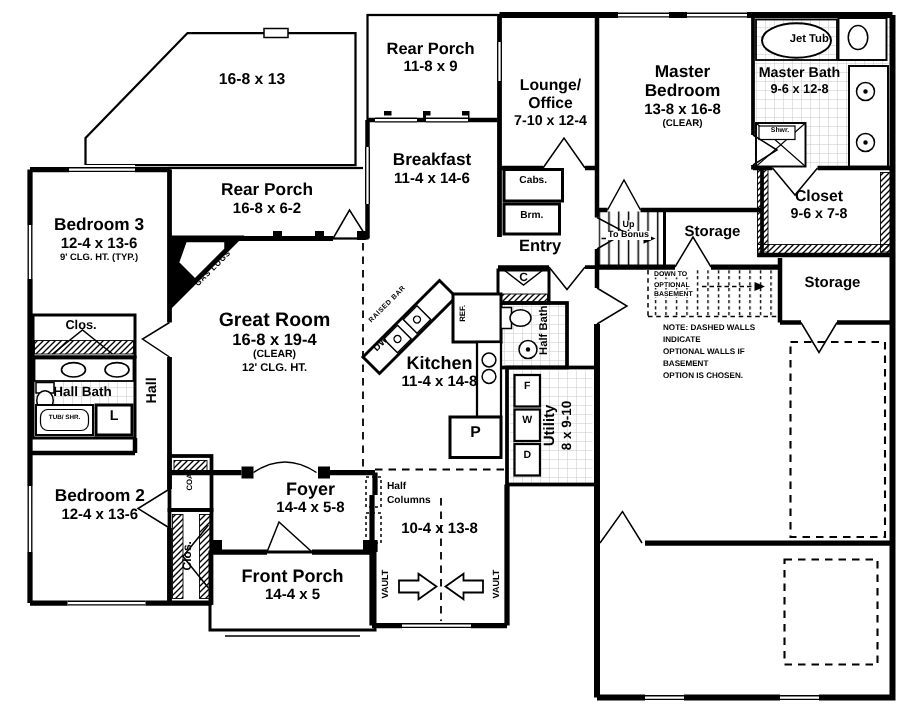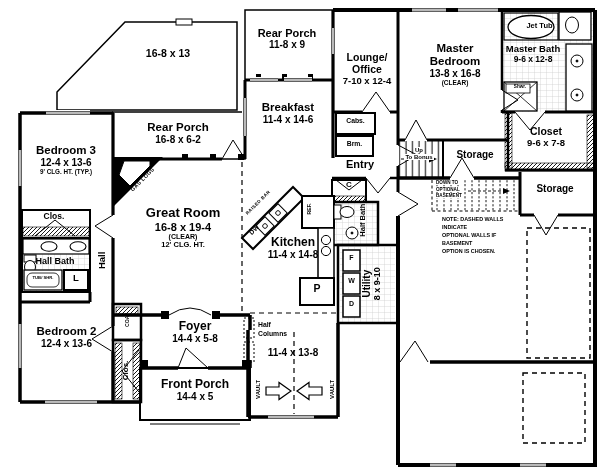--- a/index.html
+++ b/index.html
@@ -374,34 +374,34 @@
 <div class="lbl" style="left:20px;top:325px;width:93px;">
   <div style="font-size:11.5px;">Bedroom 2</div>
   <div style="font-size:10px;">12-4 x 13-6</div>
 </div>
 <div class="lbl rot" style="left:111px;top:317px;width:34px;">
   <div style="font-size:5.2px;">COAT</div>
 </div>
 <div class="lbl rot" style="left:104px;top:366px;width:44px;">
   <div style="font-size:8px;">Clos.</div>
 </div>
-<div class="lbl" style="left:143px;top:320px;width:104px;">
+<div class="lbl" style="left:143px;top:320px;width:104px;padding-left:12px;">
   <div style="font-size:12px;">Foyer</div>
   <div style="font-size:10px;">14-4 x 5-8</div>
 </div>
 <div class="lbl" style="left:140px;top:378px;width:110px;">
   <div style="font-size:12px;">Front Porch</div>
   <div style="font-size:10px;">14-4 x 5</div>
 </div>
 <div class="lbl la" style="left:258px;top:321px;width:48px;line-height:1.3;">
   <div style="font-size:6.8px;">Half</div>
   <div style="font-size:6.8px;">Columns</div>
 </div>
 <div class="lbl" style="left:247px;top:347px;width:92px;">
-  <div style="font-size:10px;">11-4 x 13-8</div>
+  <div style="font-size:10px;">10-4 x 13-8</div>
 </div>
 <div class="lbl rot" style="left:240px;top:386px;width:36px;">
   <div style="font-size:6px;">VAULT</div>
 </div>
 <div class="lbl rot" style="left:314px;top:386px;width:36px;">
   <div style="font-size:6px;">VAULT</div>
 </div>
 
 </div>
 

